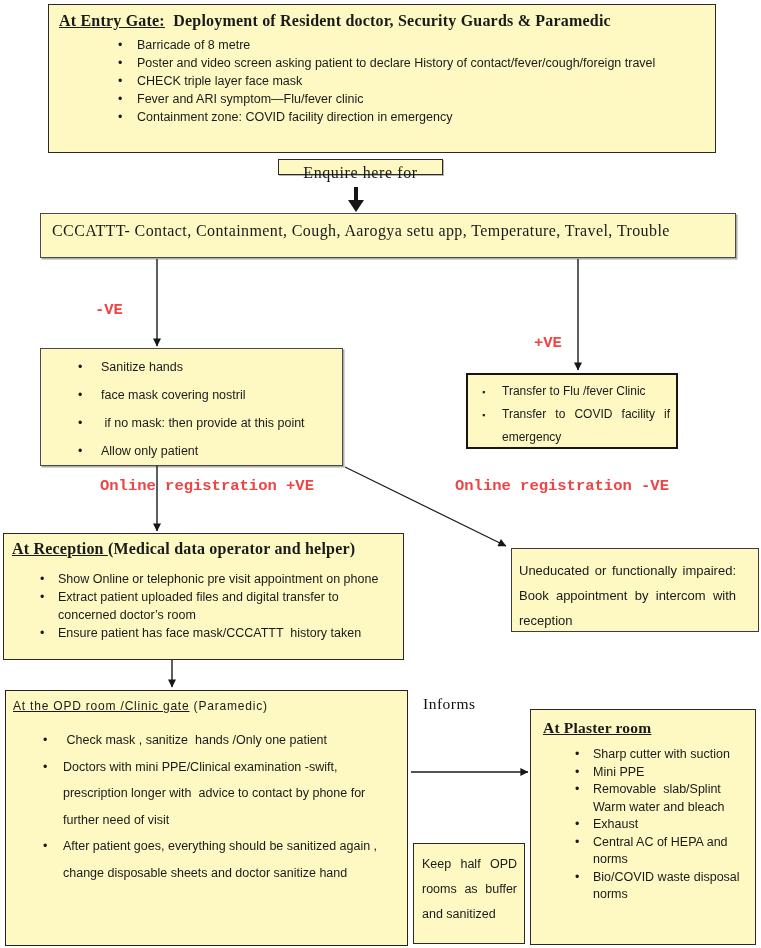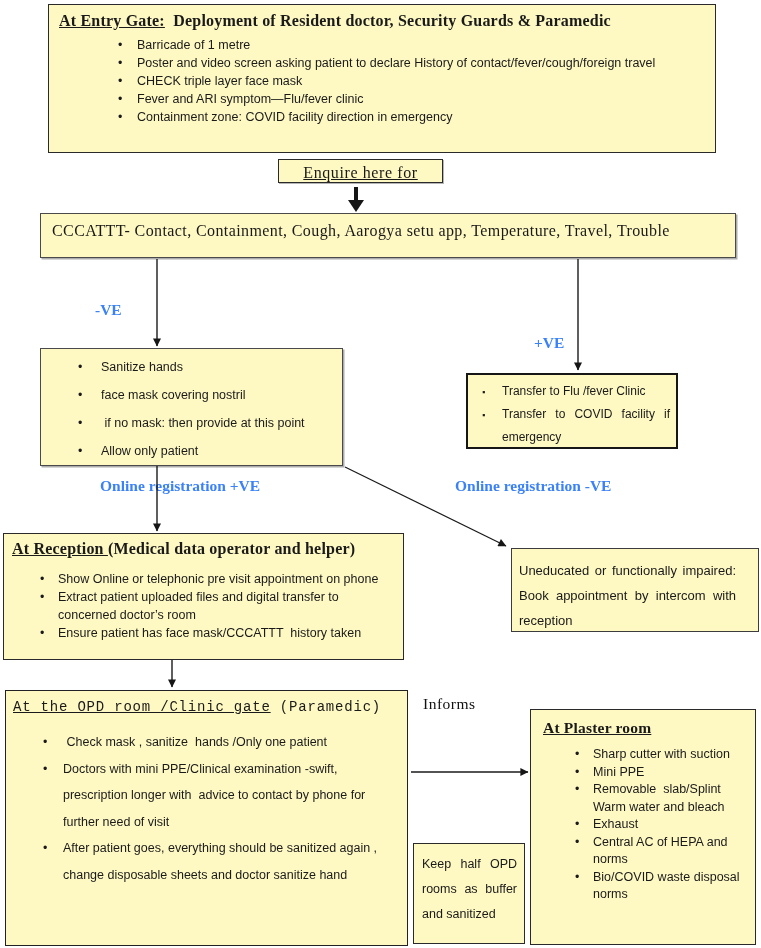--- a/index.html
+++ b/index.html
@@ -1,36 +1,36 @@
 <!DOCTYPE html>
 <html><head>
 <meta charset="utf-8">
 <style>
   html,body{margin:0;padding:0;background:#fff;}
   .page{position:relative;width:761px;height:948px;background:#fff;overflow:hidden;
         font-family:"Liberation Sans",sans-serif;color:#1a1a1a;}
   .box{position:absolute;box-sizing:border-box;border:1.5px solid #3c3c3c;background:#fef9c3;}
-  .lbl{position:absolute;font-family:Liberation Serif, serif;font-weight:bold;color:#3b82f6;}
+  .lbl{position:absolute;font-family:Liberation Mono, monospace;font-weight:bold;color:#ef4444;}
   .u{text-decoration:underline;}
   .t-rest{white-space:pre;}
   ul{list-style:none;margin:0;}
   li{position:relative;}
   li::before{content:"\2022";position:absolute;left:2px;}
   .sq li::before{content:"\25AA";font-size:9px;top:1px;}
 
   
   #entry-box{left:48px;top:4px;width:668px;height:149px;padding:7px 10px 0 10px;border-color:#2a2a2a;}
   .entry-title{font-family:"Liberation Serif",serif;font-weight:bold;font-size:16px;letter-spacing:.2px;}
   #entry-list{margin-top:6px;padding-left:57px;}
   #entry-list li{padding-left:21px;font-size:12.5px;line-height:18px;white-space:nowrap;}
 
   
-  #enquire-box{left:278px;top:159px;width:165px;height:24px;border-color:#2a2a2a;
+  #enquire-box{left:278px;top:159px;width:165px;height:16px;border-color:#2a2a2a;
                text-align:center;font-size:16px;line-height:25px;letter-spacing:.6px;
-               font-family:"Liberation Serif",serif;box-shadow:1px 1px 0 rgba(90,90,90,.45);text-decoration:underline;}
+               font-family:"Liberation Serif",serif;box-shadow:1px 1px 0 rgba(90,90,90,.45);}
 
   
   #ccc-box{left:40px;top:213px;width:696px;height:45px;padding:8px 16px 0 11px;border-color:#4a4a4a;
            font-family:"Liberation Serif",serif;font-size:16px;letter-spacing:.4px;white-space:nowrap;
            box-shadow:1.5px 1.5px 0 rgba(90,90,90,.5);}
 
   #neg-ve{left:95px;top:301px;font-size:15.5px;}
   #pos-ve{left:534px;top:334px;font-size:15.5px;}
 
   
@@ -52,21 +52,21 @@
   .reception-title{font-family:"Liberation Serif",serif;font-weight:bold;font-size:16px;letter-spacing:.2px;}
   #reception-list{margin-top:12px;padding-left:26px;}
   #reception-list li{padding-left:20px;font-size:12.5px;line-height:18px;white-space:pre-wrap;}
 
   
   #uneducated-box{left:511px;top:548px;width:248px;height:84px;padding:9px 22px 0 7px;border-color:#3c3c3c;
                   font-size:13px;line-height:25px;text-align:justify;}
 
   
   #opd-box{left:5px;top:690px;width:403px;height:256px;padding:8px 10px 0 7px;border-color:#222;}
-  .opd-title{font-family:Liberation Mono, monospace;font-size:14px;letter-spacing:.8px;}
+  .opd-title{font-family:Liberation Sans, sans-serif;font-size:12px;letter-spacing:.8px;}
   #opd-list{margin-top:14px;padding-left:28px;}
   #opd-list li{padding-left:22px;font-size:12.5px;line-height:26.5px;white-space:pre-wrap;}
 
   #informs-label{position:absolute;left:423px;top:695px;font-family:"Liberation Serif",serif;
                  font-size:15.5px;letter-spacing:.5px;color:#111;}
 
   
   #plaster-box{left:530px;top:709px;width:226px;height:236px;padding:9px 8px 0 12px;border-color:#2a2a2a;}
   .plaster-title{font-family:"Liberation Serif",serif;font-weight:bold;font-size:15.5px;letter-spacing:.2px;}
   #plaster-list{margin-top:9px;padding-left:30px;}
@@ -79,21 +79,21 @@
   #connectors{position:absolute;left:0;top:0;width:761px;height:948px;pointer-events:none;}
 </style>
 </head>
 <body>
 
 <div class="page">
 
   <div class="box" id="entry-box">
     <div class="entry-title"><span class="u">At Entry Gate:</span><span class="t-rest">  Deployment of Resident doctor, Security Guards &amp; Paramedic</span></div>
     <ul id="entry-list">
-      <li>Barricade of 1 metre</li>
+      <li>Barricade of 8 metre</li>
       <li>Poster and video screen asking patient to declare History of contact/fever/cough/foreign travel</li>
       <li>CHECK triple layer face mask</li>
       <li>Fever and ARI symptom—Flu/fever clinic</li>
       <li>Containment zone: COVID facility direction in emergency</li>
     </ul>
   </div>
 
   <div class="box" id="enquire-box">Enquire here for</div>
 
   <div class="box" id="ccc-box">CCCATTT- Contact, Containment, Cough, Aarogya setu app, Temperature, Travel, Trouble</div>

